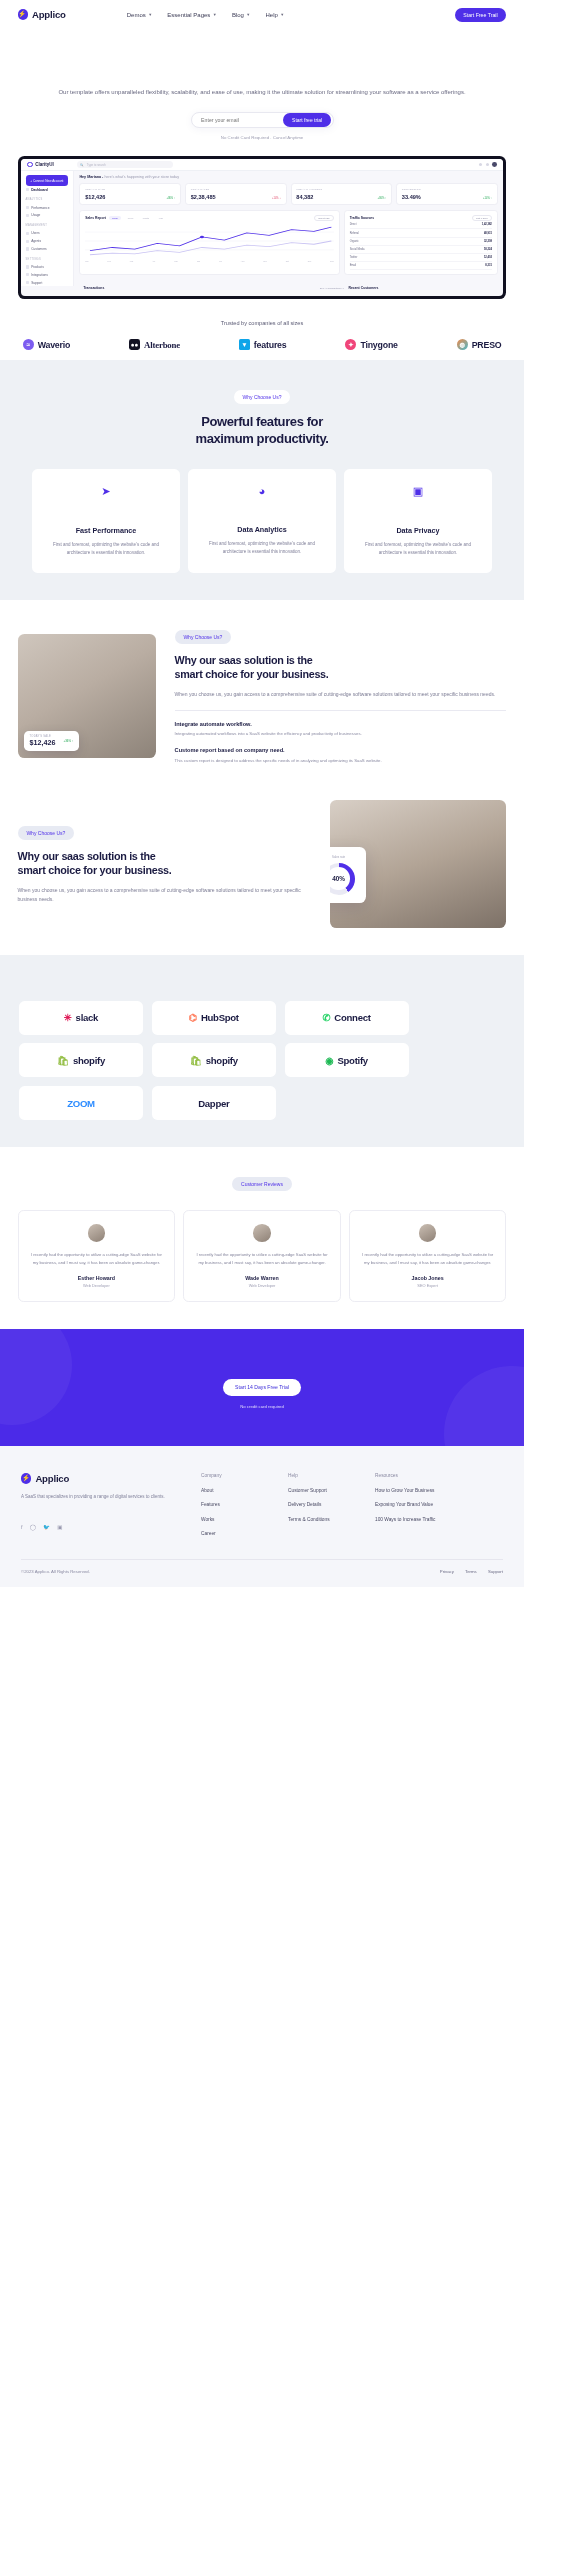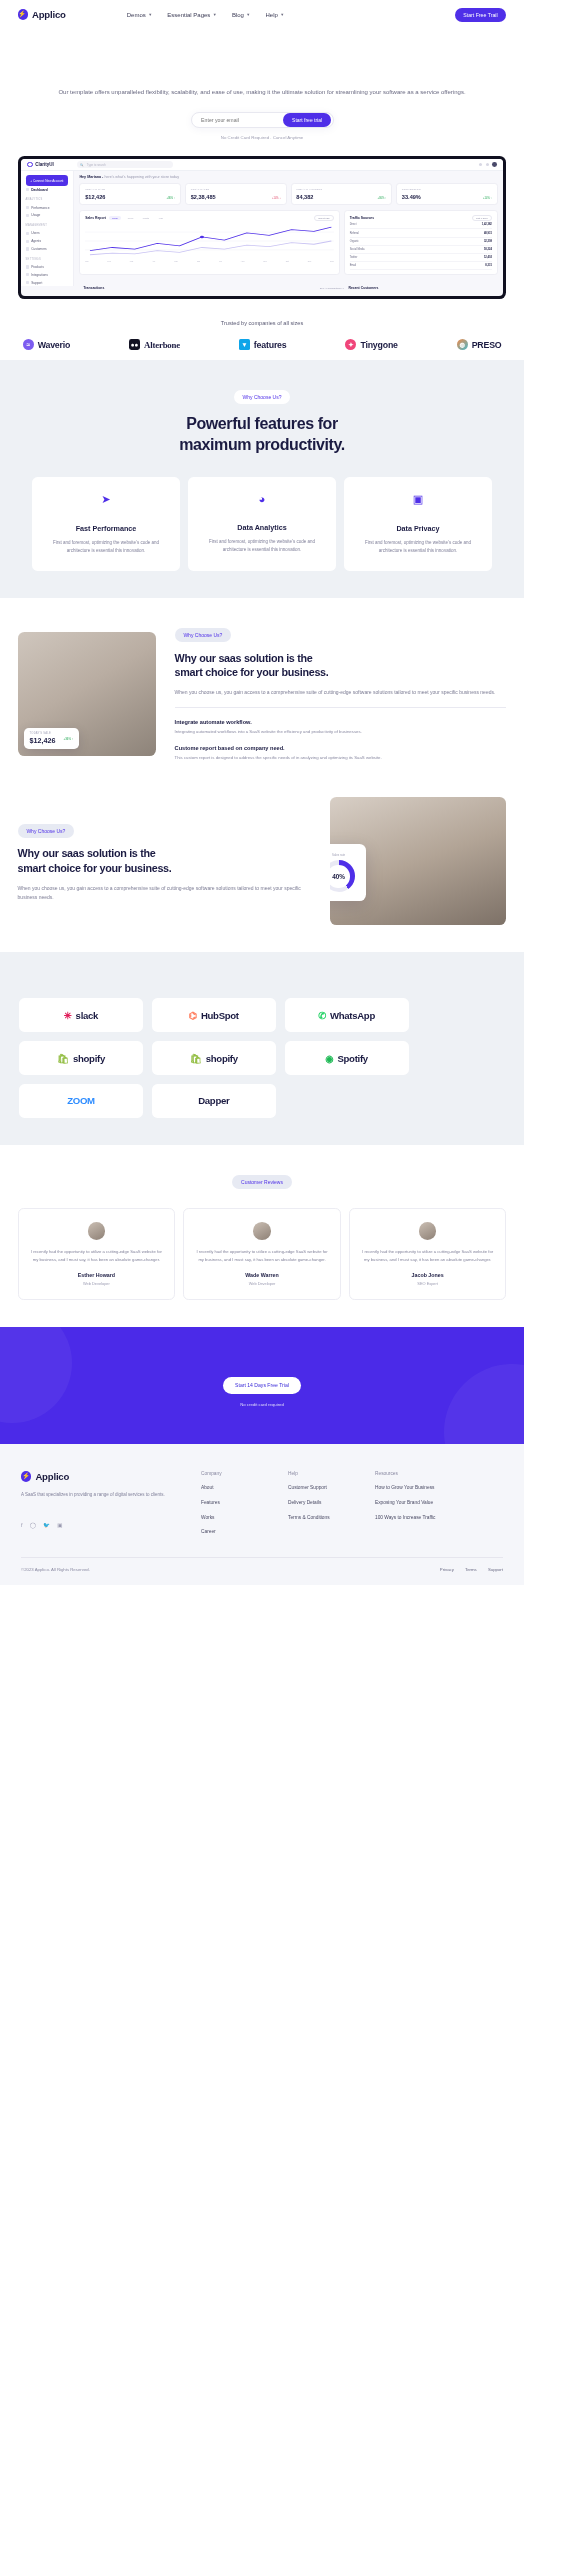--- a/index.html
+++ b/index.html
@@ -76,26 +76,26 @@
   .logos{display:flex;justify-content:space-between;align-items:flex-start;padding:13px 22.5px 0;gap:11px;}
   .logo{display:flex;align-items:center;gap:4px;font-size:8.8px;font-weight:bold;color:#1b1b42;letter-spacing:-0.2px;}
   .lg-ico{width:11.2px;height:11.2px;border-radius:50%;display:flex;align-items:center;justify-content:center;font-size:6.4px;color:#fff;}
 
   
   .sec-grey{background:#eef1f5;padding:27px 0;}
   .sec-white{background:#fff;padding:27px 0;}
   .badge{display:inline-block;background:#fff;color:#4f2fe8;font-size:5px;padding:4px 8.8px;border-radius:16px;}
   .badge.soft{background:#e7eaf3;}
   .center{text-align:center;}
-  .sec-title{font-size:16px;font-weight:bold;line-height:1.3;letter-spacing:-0.4px;color:#1b1b42;margin-top:10.4px;}
+  .sec-title{font-size:13px;font-weight:bold;line-height:1.3;letter-spacing:-0.4px;color:#1b1b42;margin-top:10.4px;}
 
   .feat-grid{display:flex;gap:8px;padding:21px 32px 0;}
   .feat{flex:1;background:#fff;border-radius:5.6px;padding:16px 11.2px;text-align:center;}
   .feat-ico{font-size:11.2px;color:#4f2fe8;}
-  .feat h3{font-size:7.2px;font-weight:bold;margin-top:18px;color:#1b1b42;}
+  .feat h3{font-size:7.2px;font-weight:bold;margin-top:28px;color:#1b1b42;}
   .feat p{font-size:4.5px;color:#80809a;line-height:1.8;margin-top:5.6px;}
 
   
   .split{display:flex;gap:19px;padding:0 17.6px;align-items:center;}
   .ph{border-radius:6.4px;overflow:hidden;position:relative;}
   .ph-office{width:138px;height:124px;background:linear-gradient(150deg,#cfc6bd 0%,#b9ada2 45%,#8d8379 100%);}
   .ph-team{width:176px;height:128px;background:linear-gradient(160deg,#d8cfc6 0%,#b2a496 50%,#7d7167 100%);}
   .sale-chip{position:absolute;left:6.4px;bottom:6.4px;background:#fff;border-radius:4.8px;padding:4px 5.6px;box-shadow:0 3.2px 11.2px rgba(20,10,60,.14);display:flex;align-items:center;gap:8px;}
   .sale-chip .lb{font-size:2.7px;color:#a4a4ba;letter-spacing:0.2px;}
   .sale-chip .vl{font-size:7.2px;font-weight:bold;color:#1b1b42;margin-top:0.8px;}
@@ -469,21 +469,21 @@
       <div class="int">
           <span style="color:#e01e5a">✳</span>
           <span>slack</span>
         </div>
       <div class="int">
           <span style="color:#ff7a59">⌬</span>
           <span>HubSpot</span>
         </div>
       <div class="int">
           <span style="color:#25d366">✆</span>
-          <span>WhatsApp</span>
+          <span>Connect</span>
         </div>
       <div class="int">
           <span style="color:#95bf47">🛍</span>
           <span>shopify</span>
         </div>
       <div class="int">
           <span style="color:#95bf47">🛍</span>
           <span>shopify</span>
         </div>
       <div class="int">

